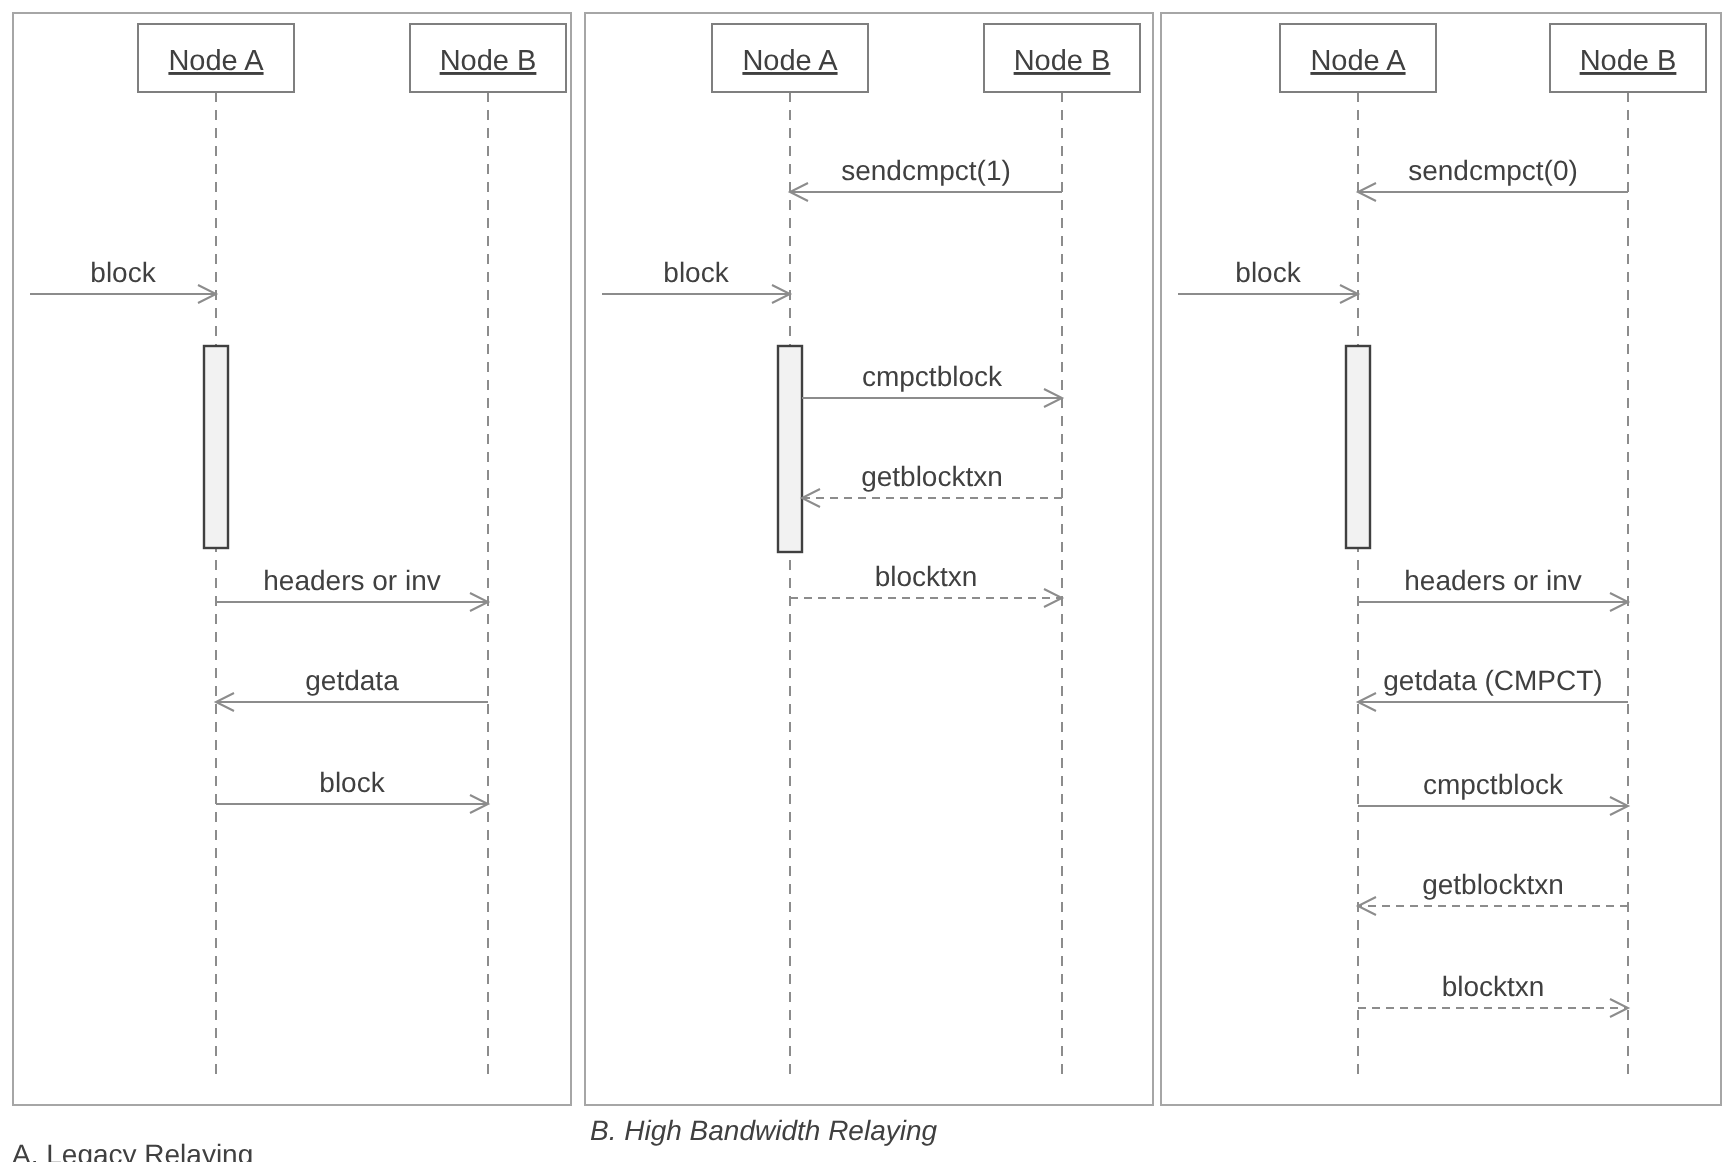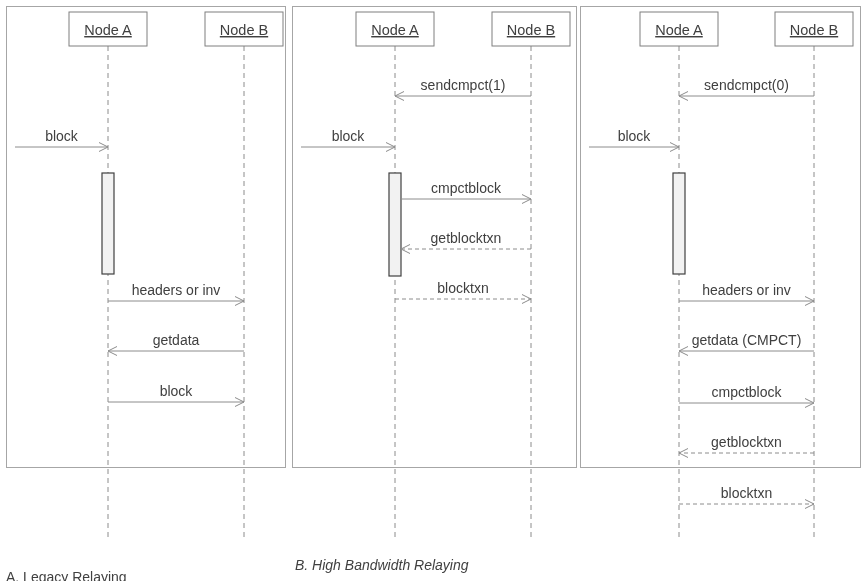--- a/index.html
+++ b/index.html
@@ -11,21 +11,21 @@
   #canvas {
     position: relative;
     width: 867px;
     height: 581px;
     background: #ffffff;
     overflow: hidden;
   }
   .panel {
     position: absolute;
     top: 6px;
-    height: 462px;
+    height: 547px;
     border: 1px solid #a6a6a6;
     background: #ffffff;
     box-sizing: border-box;
   }
   .panel svg { display: block; }
   .caption {
     position: absolute;
     top: 556px;
     color: #404040;
     font-size: 14px;

